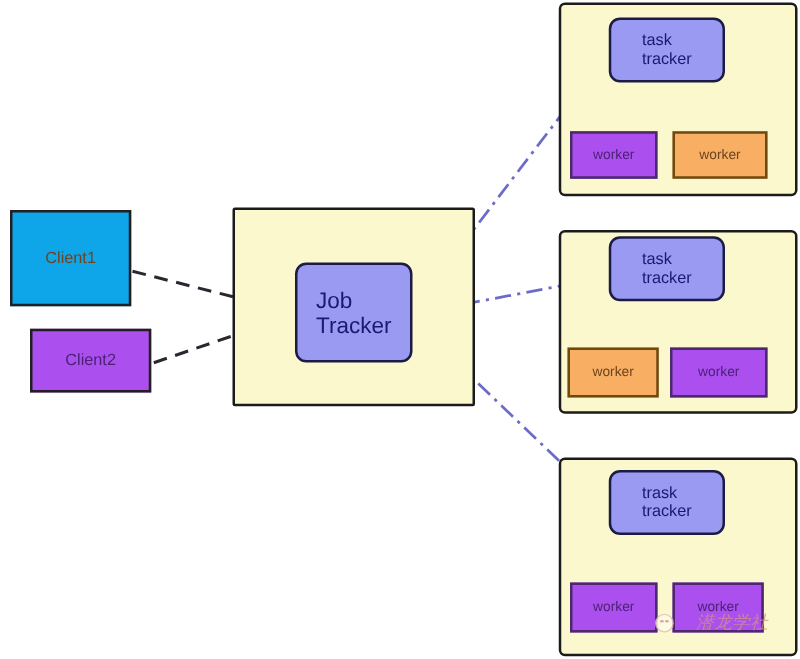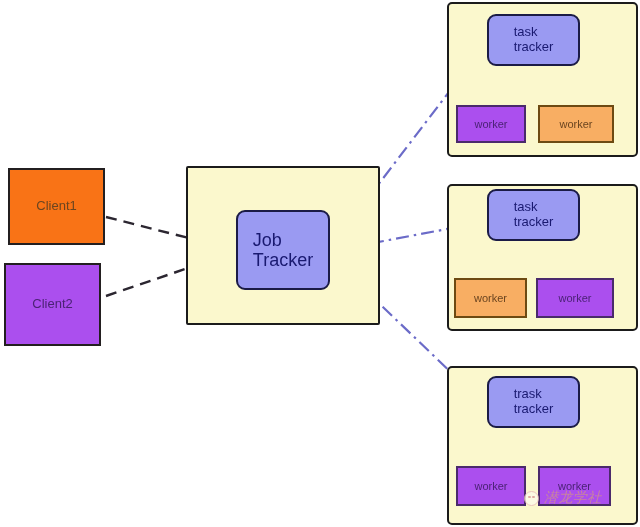--- a/index.html
+++ b/index.html
@@ -33,21 +33,21 @@
     justify-content: center;
     text-align: left;
     line-height: 1.12;
     z-index: 3;
   }
   .client-box {
     border: 2px solid #231f20;
     font-size: 13px;
   }
   .client-orange {
-    background: #f97316;
+    background: #0ea5e9;
     color: #6b4520;
   }
   .client-purple {
     background: #ab4fee;
     color: #4b2275;
   }
   .group-container {
     position: absolute;
     box-sizing: border-box;
     background: #fbf8cd;
@@ -94,21 +94,21 @@
     border-color: #4a2a6b;
     color: #4b2275;
   }
   .stack-label {
     display: block;
   }
   #watermark {
     position: absolute;
     display: flex;
     align-items: center;
-    gap: 5px;
+    gap: 18px;
     z-index: 6;
     opacity: 0.82;
   }
   #watermark .wm-logo {
     width: 15px;
     height: 15px;
     border-radius: 50%;
     border: 1.4px solid #e8b9b9;
     box-sizing: border-box;
     position: relative;
@@ -169,21 +169,21 @@
     <path d="M 492 257 L 515 245" fill="none" stroke="#141414" stroke-width="2.6" marker-end="url(#arrow-black)"></path>
     <path d="M 572 257 L 551 245" fill="none" stroke="#141414" stroke-width="2.6" marker-end="url(#arrow-black)"></path>
 
     <path d="M 492 445 L 515 432" fill="none" stroke="#141414" stroke-width="2.6" marker-end="url(#arrow-black)"></path>
     <path d="M 572 445 L 551 432" fill="none" stroke="#141414" stroke-width="2.6" marker-end="url(#arrow-black)"></path>
   </svg>
 
   <div class="node client-box client-orange" id="client-0" style="left: 8px; top: 168px; width: 97px; height: 77px;">
     <span>Client1</span>
   </div>
-  <div class="node client-box client-purple" id="client-1" style="left: 4px; top: 263px; width: 97px; height: 83px;">
+  <div class="node client-box client-purple" id="client-1" style="left: 24px; top: 263px; width: 97px; height: 51px;">
     <span>Client2</span>
   </div>
 
   <div class="center-container" id="jobtracker-container" style="left: 186px; top: 166px; width: 194px; height: 159px;"></div>
   <div class="node job-tracker-box" id="jobtracker-node" style="left: 236px; top: 210px; width: 94px; height: 80px;">
     <div>
       <span class="stack-label">Job</span>
       <span class="stack-label">Tracker</span>
     </div>
   </div>

